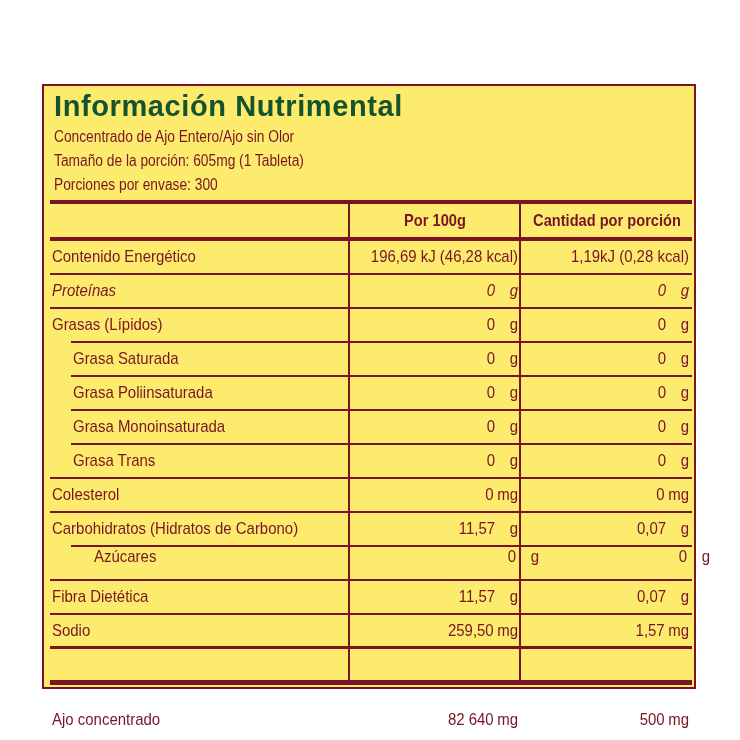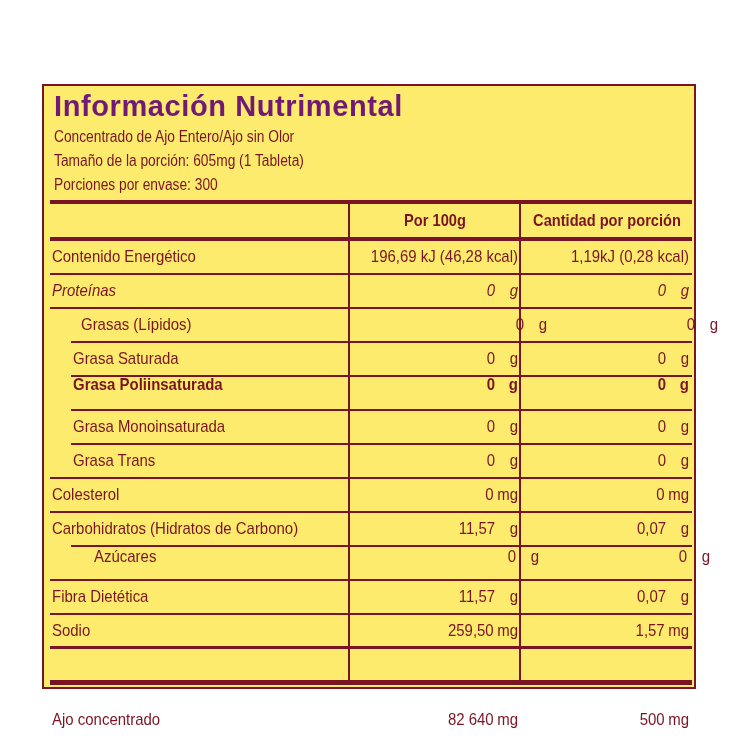--- a/index.html
+++ b/index.html
@@ -9,21 +9,21 @@
     color: #7a1424;
   }
   .panel {
     position: absolute; left: 42px; top: 84px; width: 654px; height: 605px;
     background: #fdeb6e; border: 2px solid #7a1424; box-sizing: border-box;
   }
   .title {
     position: absolute; left: 10px; top: 4px;
     font-size: 29px; font-weight: bold; letter-spacing: 0.6px;
     transform: scaleX(1.0); transform-origin: left top;
-    color: #701a75; white-space: nowrap;
+    color: #14532d; white-space: nowrap;
   }
   .sub {
     position: absolute; left: 10px; font-size: 16px; white-space: nowrap;
     transform: scaleX(0.86); transform-origin: left top; color: #7a1424;
   }
   .rule { position: absolute; background: #7a1424; }
   .vline { position: absolute; background: #7a1424; width: 2px; }
   .row { position: absolute; left: 0; width: 549px; height: 34px; }
   .cell {
     position: absolute; top: 0; height: 34px; line-height: 34px;
@@ -68,33 +68,33 @@
         <div class="cell num c1"><span class="val">196,69 kJ (46,28 kcal)</span></div>
         <div class="cell num c2"><span class="val">1,19kJ (0,28 kcal)</span></div>
       </div>
       <div class="rule" style="left: 6px; width: 642px; top: 187px; height: 2px;"></div>
       <div class="row" style="top: 188px; font-style: italic;">
         <div class="cell label">Proteínas</div>
         <div class="cell num c1"><span class="val">0</span><span class="unit">g</span></div>
         <div class="cell num c2"><span class="val">0</span><span class="unit">g</span></div>
       </div>
       <div class="rule" style="left: 6px; width: 642px; top: 221px; height: 2px;"></div>
-      <div class="row" style="top: 222px; margin-left: 29px;">
+      <div class="row" style="top: 222px;">
         <div class="cell label">Grasas (Lípidos)</div>
         <div class="cell num c1"><span class="val">0</span><span class="unit">g</span></div>
         <div class="cell num c2"><span class="val">0</span><span class="unit">g</span></div>
       </div>
       <div class="rule" style="left: 27px; width: 621px; top: 255px; height: 2px;"></div>
       <div class="row" style="top: 256px;">
         <div class="cell label indent">Grasa Saturada</div>
         <div class="cell num c1"><span class="val">0</span><span class="unit">g</span></div>
         <div class="cell num c2"><span class="val">0</span><span class="unit">g</span></div>
       </div>
       <div class="rule" style="left: 27px; width: 621px; top: 289px; height: 2px;"></div>
-      <div class="row" style="top: 282px; font-weight: bold;">
+      <div class="row" style="top: 290px;">
         <div class="cell label indent">Grasa Poliinsaturada</div>
         <div class="cell num c1"><span class="val">0</span><span class="unit">g</span></div>
         <div class="cell num c2"><span class="val">0</span><span class="unit">g</span></div>
       </div>
       <div class="rule" style="left: 27px; width: 621px; top: 323px; height: 2px;"></div>
       <div class="row" style="top: 324px; border-radius: 12px;">
         <div class="cell label indent">Grasa Monoinsaturada</div>
         <div class="cell num c1"><span class="val">0</span><span class="unit">g</span></div>
         <div class="cell num c2"><span class="val">0</span><span class="unit">g</span></div>
       </div>

